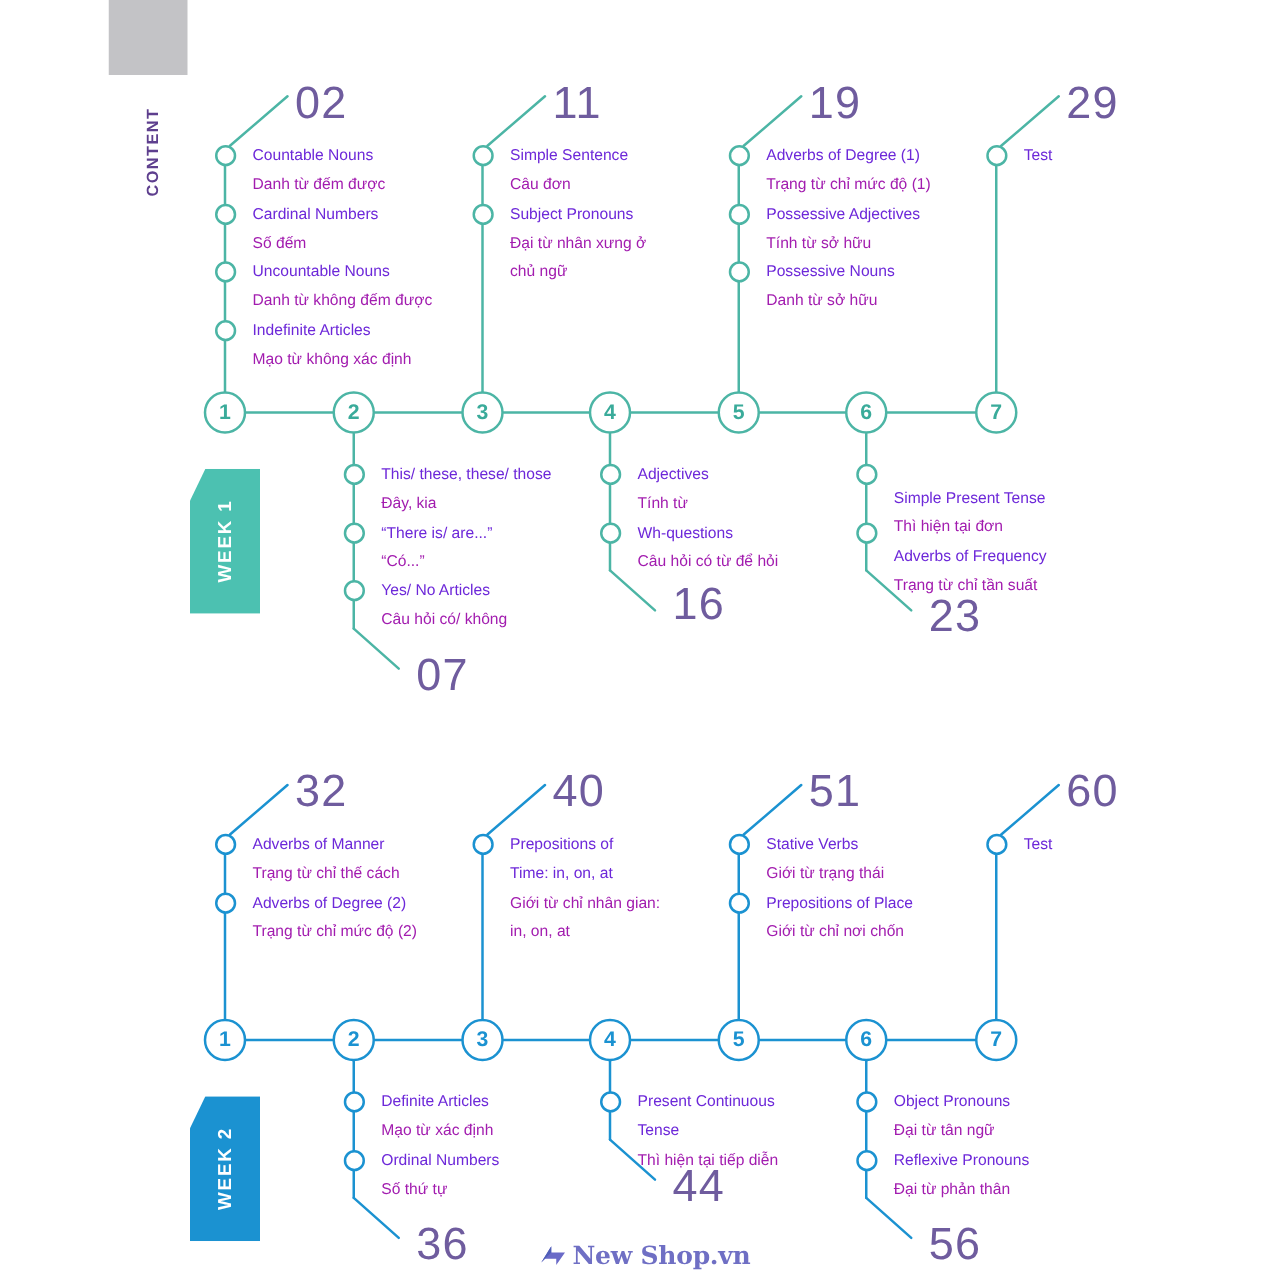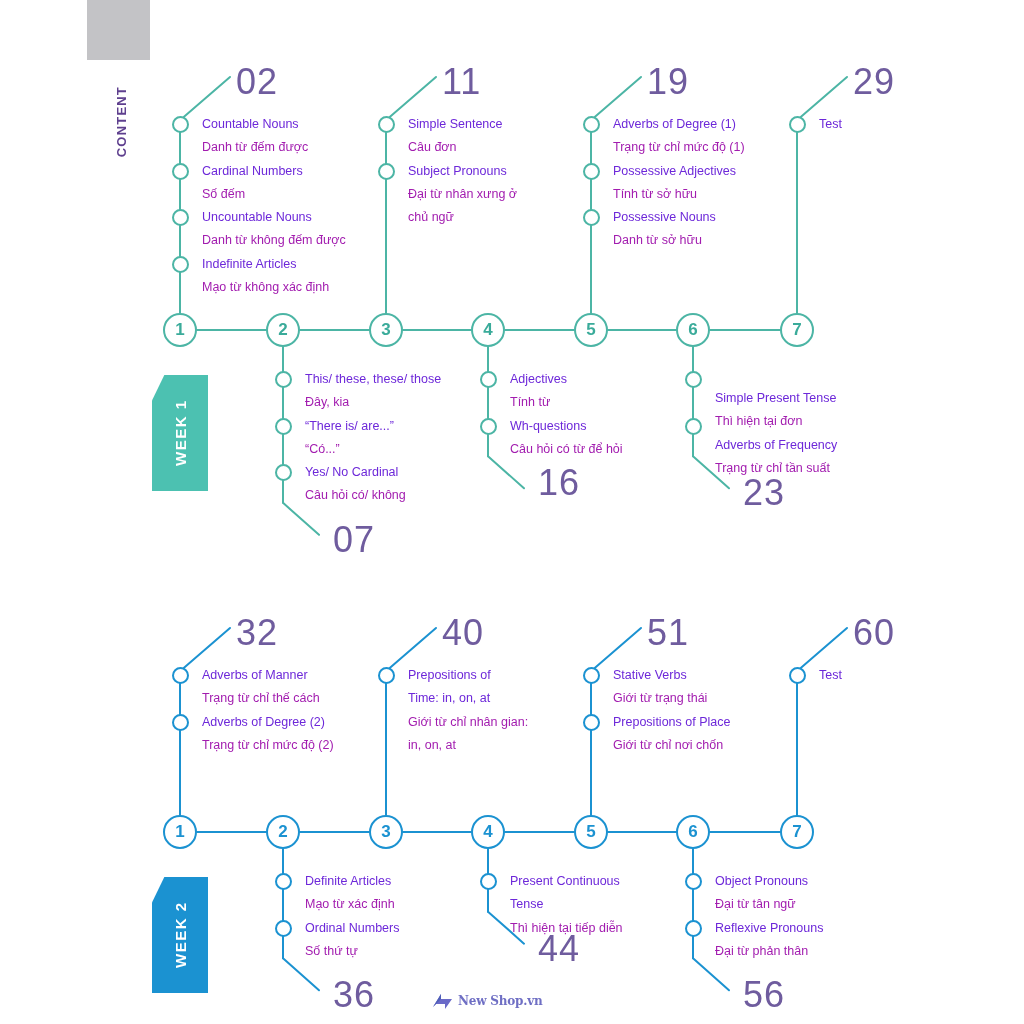--- a/index.html
+++ b/index.html
@@ -88,21 +88,21 @@
     color:#ffffff;font-weight:bold;font-size:15px;letter-spacing:1.5px;
   }
 
   
   .watermark{
     position:absolute;left:432px;top:992px;
     display:flex;align-items:center;gap:4px;
   }
   .watermark .wm-text{
     font-family:"DejaVu Serif",serif;
-    font-weight:bold;font-size:12px;color:#6f6fc4;
+    font-weight:bold;font-size:20px;color:#6f6fc4;
     letter-spacing:-0.2px;
   }
 </style>
 </head>
 <body>
 
 <div class="stage">
 
   <div class="gray-block"></div>
 
@@ -212,21 +212,21 @@
       </div>
       <div class="dot" style="left: 274.5px; top: 371.15px;"></div>
       <div class="dot" style="left: 274.5px; top: 417.75px;"></div>
       <div class="dot" style="left: 274.5px; top: 464.35px;"></div>
       <div class="pagenum" style="left: 333px; top: 518.85px;">07</div>
       <div class="topics" style="left: 305px; top: 368px;">
         <div class="en">This/ these, these/ those</div>
         <div class="vi">Đây, kia</div>
         <div class="en">“There is/ are...”</div>
         <div class="vi">“Có...”</div>
-        <div class="en">Yes/ No Cardinal</div>
+        <div class="en">Yes/ No Articles</div>
         <div class="vi">Câu hỏi có/ không</div>
       </div>
       <div class="dot" style="left: 479.5px; top: 371.15px;"></div>
       <div class="dot" style="left: 479.5px; top: 417.75px;"></div>
       <div class="pagenum" style="left: 538px; top: 462px;">16</div>
       <div class="topics" style="left: 510px; top: 368px;">
         <div class="en">Adjectives</div>
         <div class="vi">Tính từ</div>
         <div class="en">Wh-questions</div>
         <div class="vi">Câu hỏi có từ để hỏi</div>

